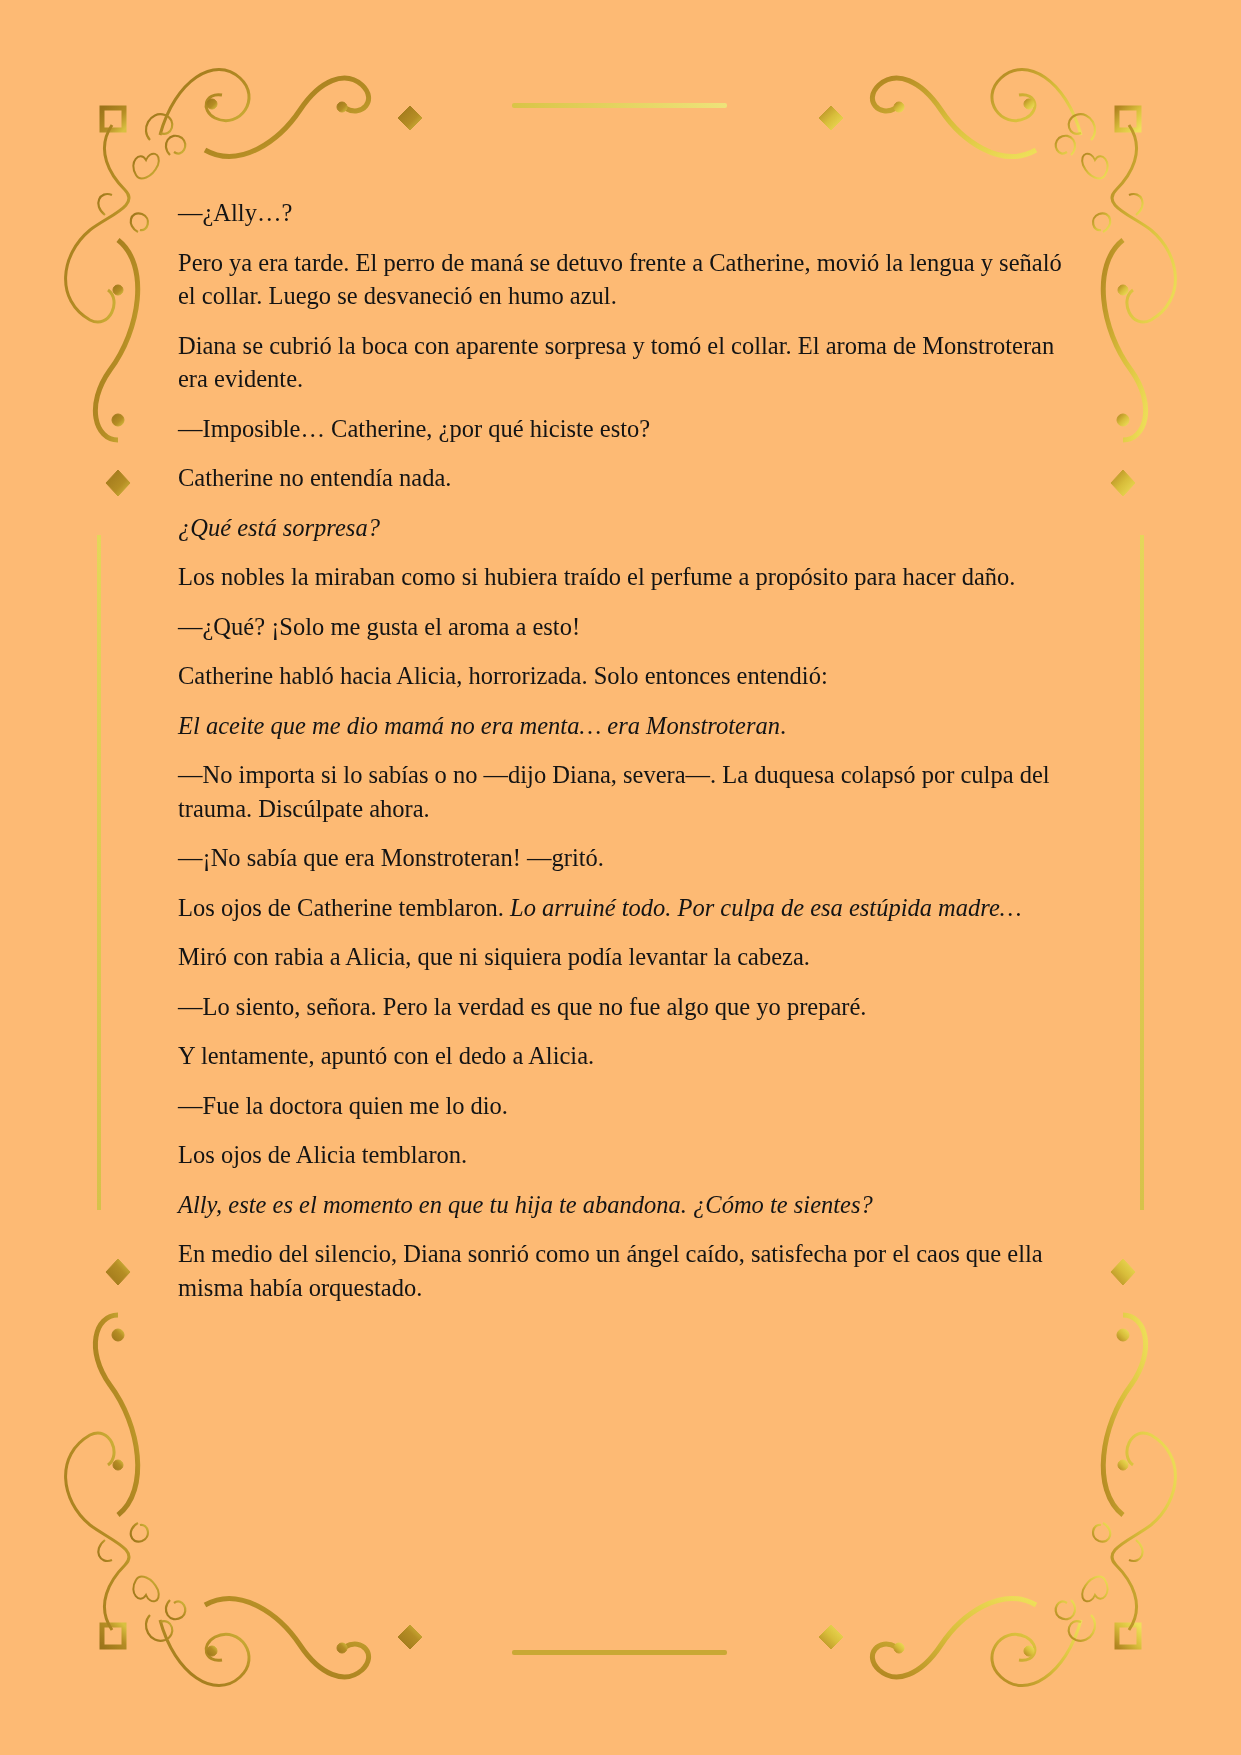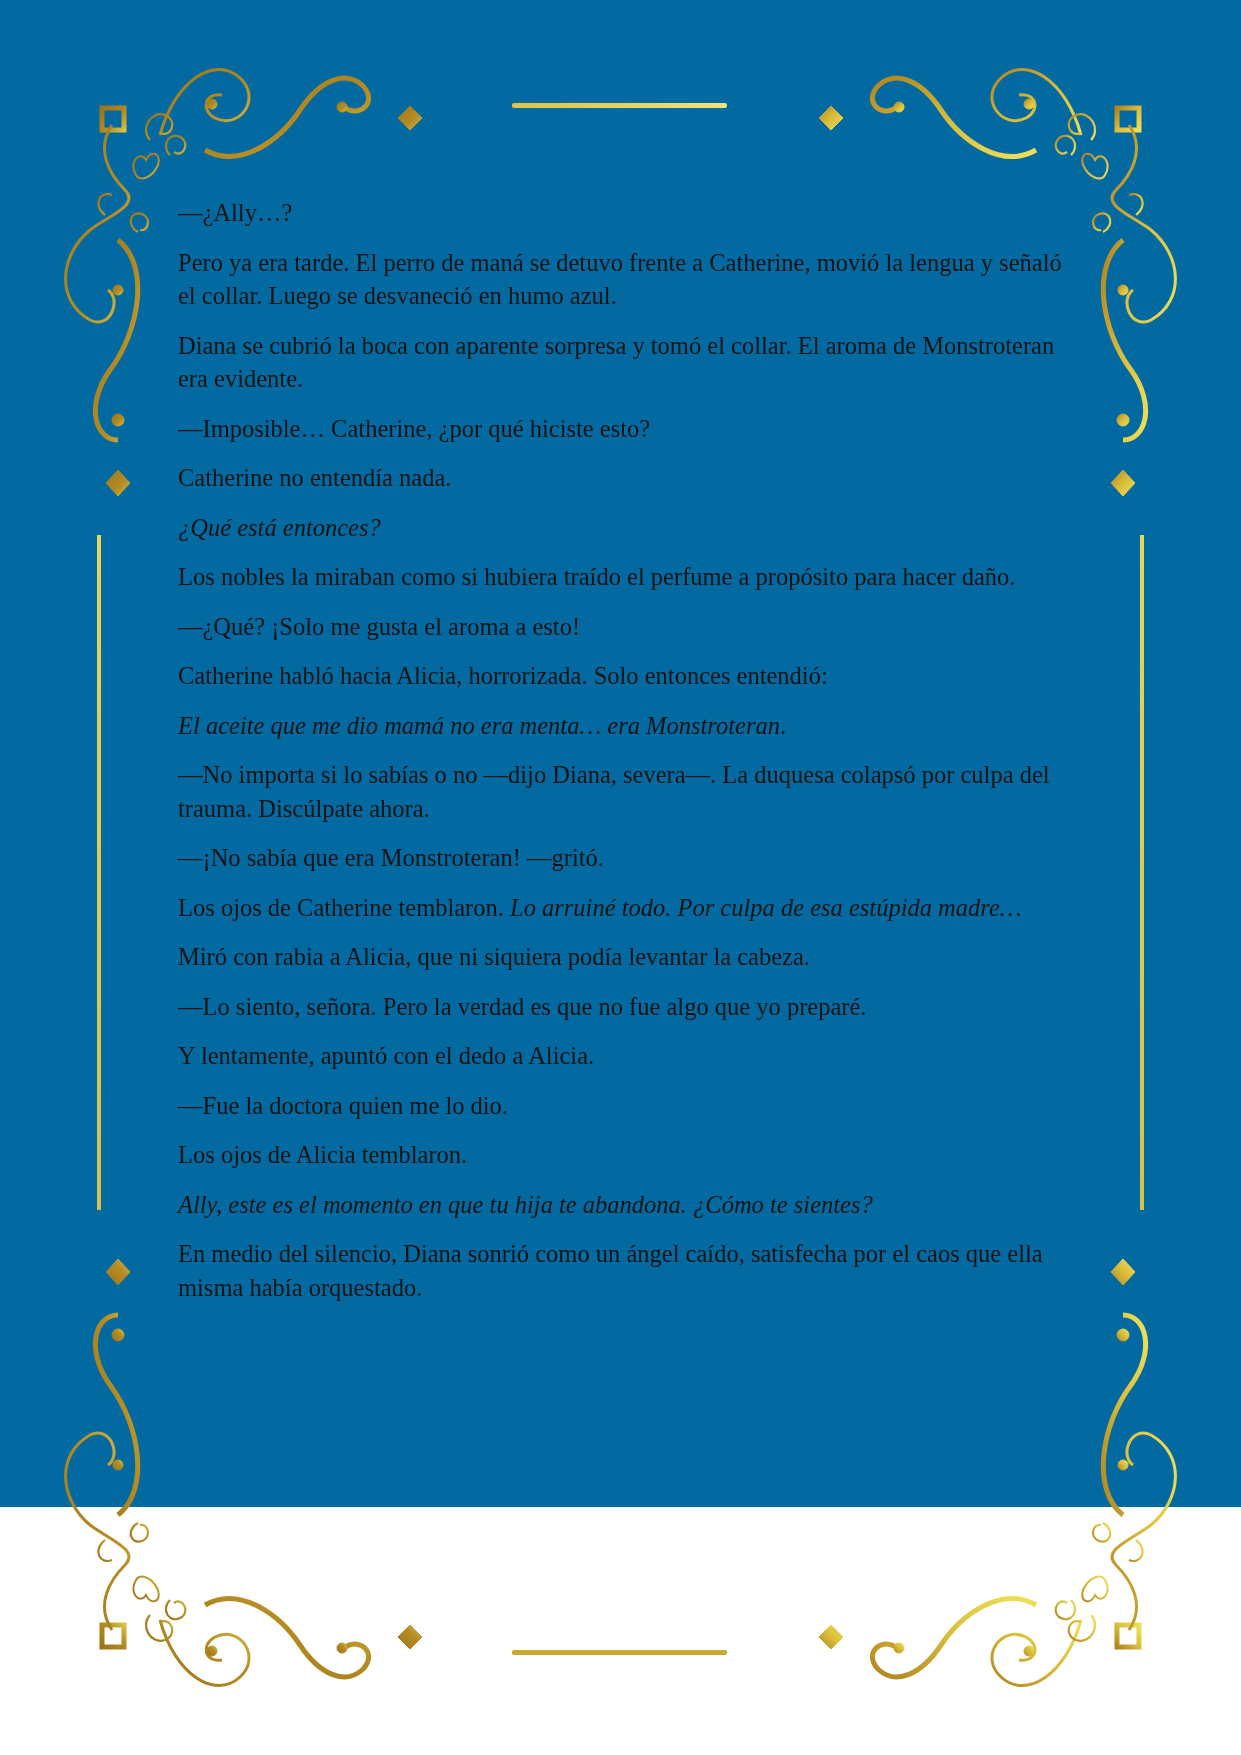--- a/index.html
+++ b/index.html
@@ -1,17 +1,17 @@
 <!DOCTYPE html>
 <html><head>
 <meta charset="utf-8">
 <style>
   html, body { margin:0; padding:0; background:#ffffff; }
   body { width:1241px; height:1755px; position:relative; overflow:hidden; }
-  .page { position:absolute; left:0; top:0; width:1241px; height:1507px; background:#0369a1; }
+  .page { position:absolute; left:0; top:0; width:1241px; height:1755px; background:#fdba74; }
   .frame { position:absolute; left:0; top:0; width:1241px; height:1755px; pointer-events:none; }
   .content {
     position:absolute; left:178px; top:196px; width:900px;
     font-family:"Liberation Serif", "DejaVu Serif", serif;
     font-size:24.5px; line-height:33.5px; color:#141414;
   }
   .content p { margin:0 0 16px 0; }
   .content em { font-style:italic; }
 </style>
 </head>
@@ -88,21 +88,21 @@
     <rect x="97" y="535" width="4" height="675" fill="url(#gV)"></rect>
     <rect x="1140" y="535" width="4" height="675" fill="url(#gV)"></rect>
   </svg>
 
   <div class="content" id="content">
       <p><span>—¿Ally…?</span></p>
       <p><span>Pero ya era tarde. El perro de maná se detuvo frente a Catherine, movió la lengua y señaló el collar. Luego se desvaneció en humo azul.</span></p>
       <p><span>Diana se cubrió la boca con aparente sorpresa y tomó el collar. El aroma de Monstroteran era evidente.</span></p>
       <p><span>—Imposible… Catherine, ¿por qué hiciste esto?</span></p>
       <p><span>Catherine no entendía nada.</span></p>
-      <p><em>¿Qué está entonces?</em></p>
+      <p><em>¿Qué está sorpresa?</em></p>
       <p><span>Los nobles la miraban como si hubiera traído el perfume a propósito para hacer daño.</span></p>
       <p><span>—¿Qué? ¡Solo me gusta el aroma a esto!</span></p>
       <p><span>Catherine habló hacia Alicia, horrorizada. Solo entonces entendió:</span></p>
       <p><em>El aceite que me dio mamá no era menta… era Monstroteran</em><span>.</span></p>
       <p><span>—No importa si lo sabías o no —dijo Diana, severa—. La duquesa colapsó por culpa del trauma. Discúlpate ahora.</span></p>
       <p><span>—¡No sabía que era Monstroteran! —gritó.</span></p>
       <p><span>Los ojos de Catherine temblaron. </span><em>Lo arruiné todo. Por culpa de esa estúpida madre…</em></p>
       <p><span>Miró con rabia a Alicia, que ni siquiera podía levantar la cabeza.</span></p>
       <p><span>—Lo siento, señora. Pero la verdad es que no fue algo que yo preparé.</span></p>
       <p><span>Y lentamente, apuntó con el dedo a Alicia.</span></p>

